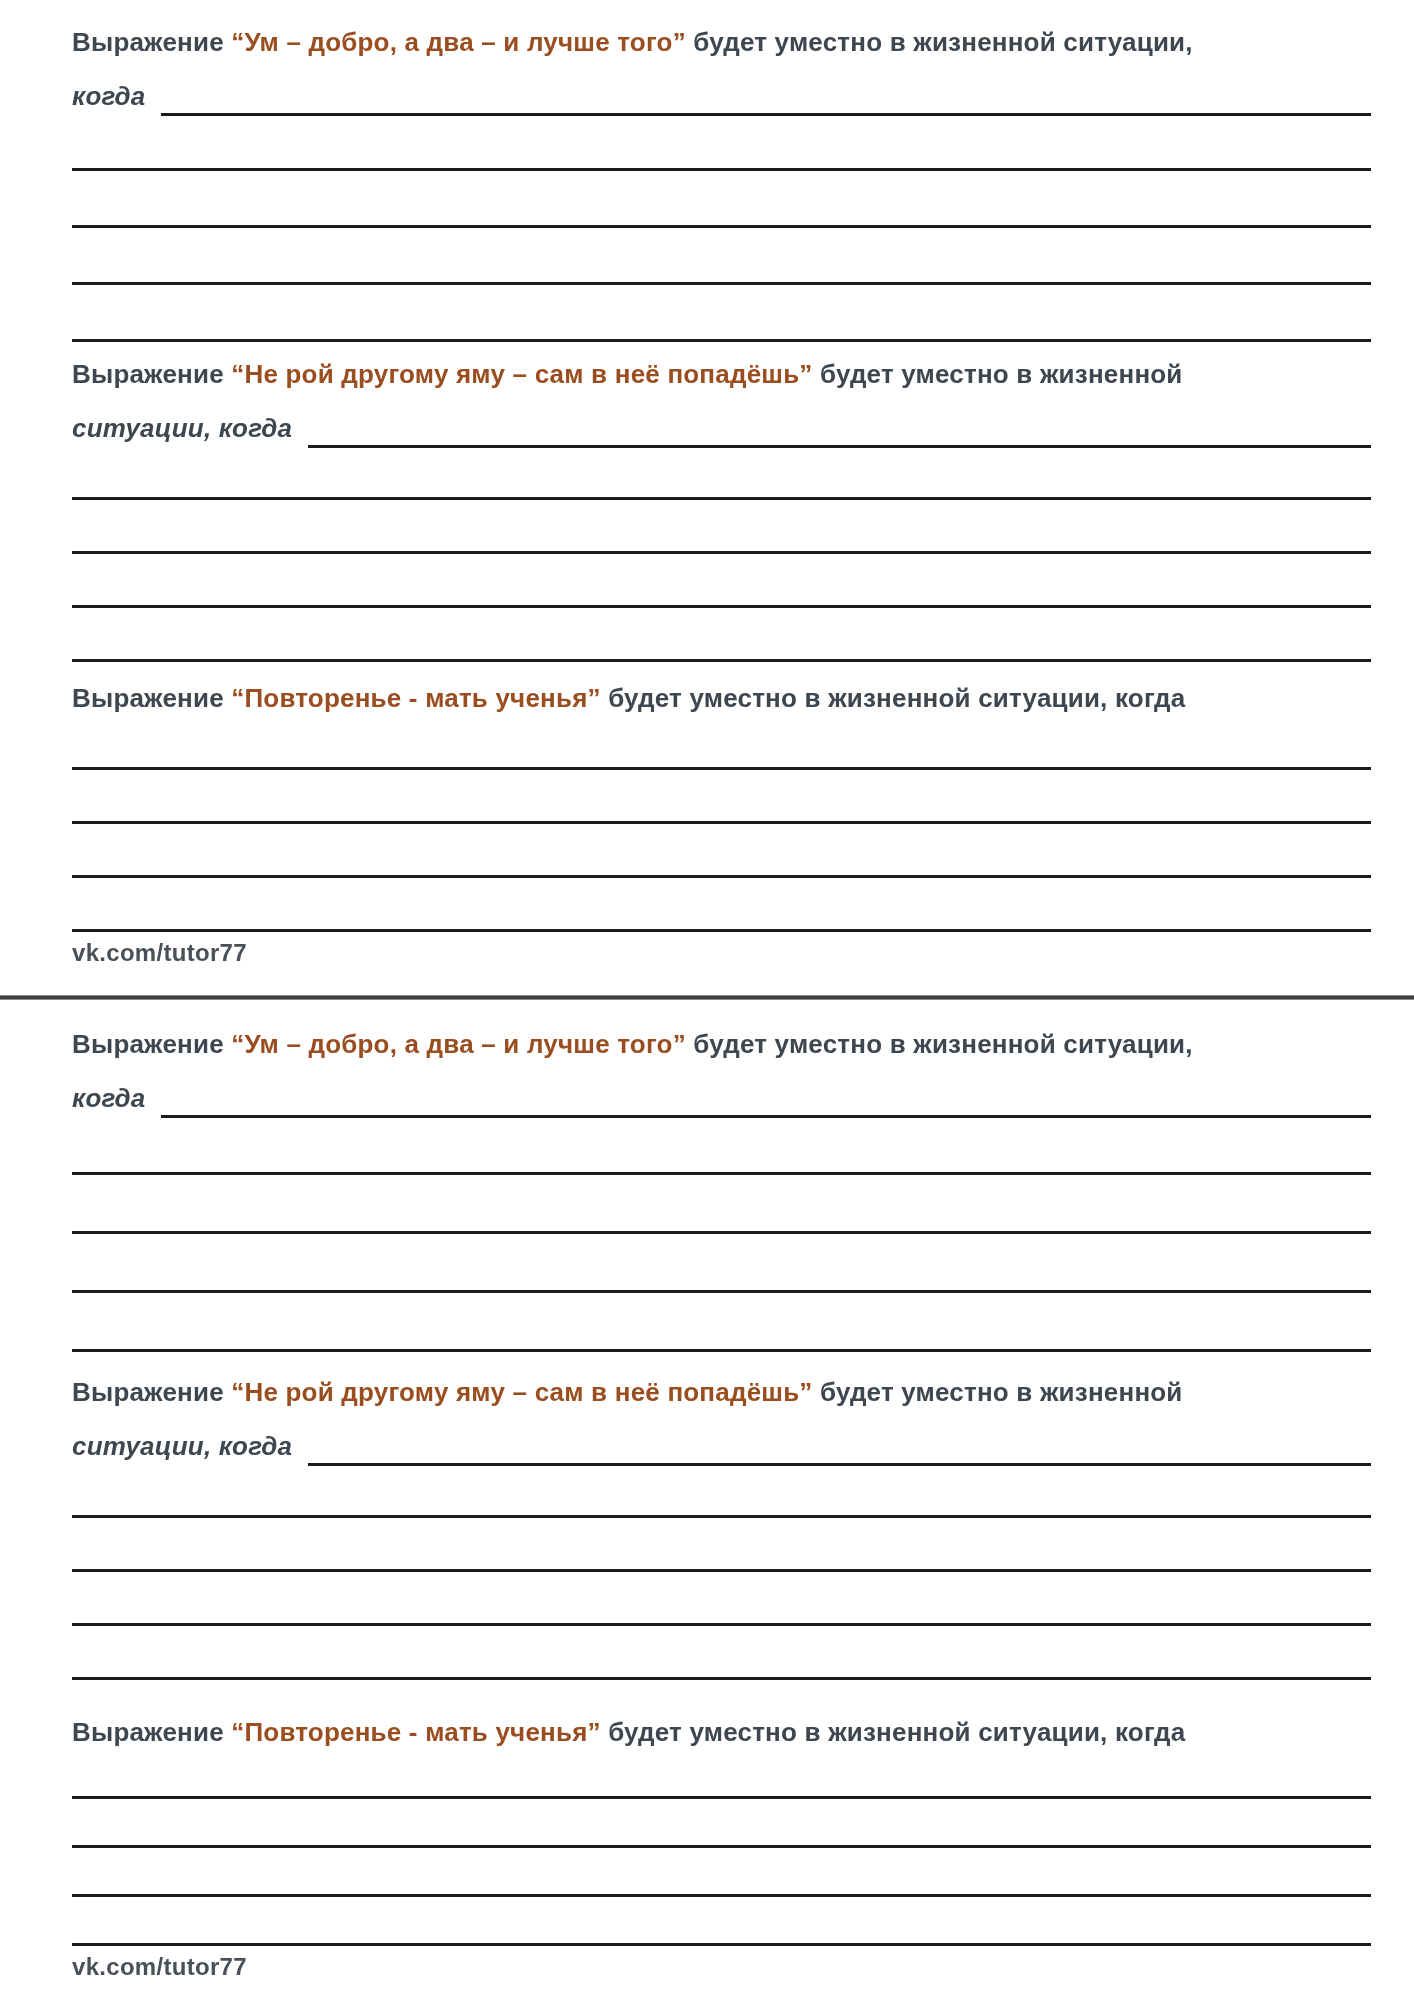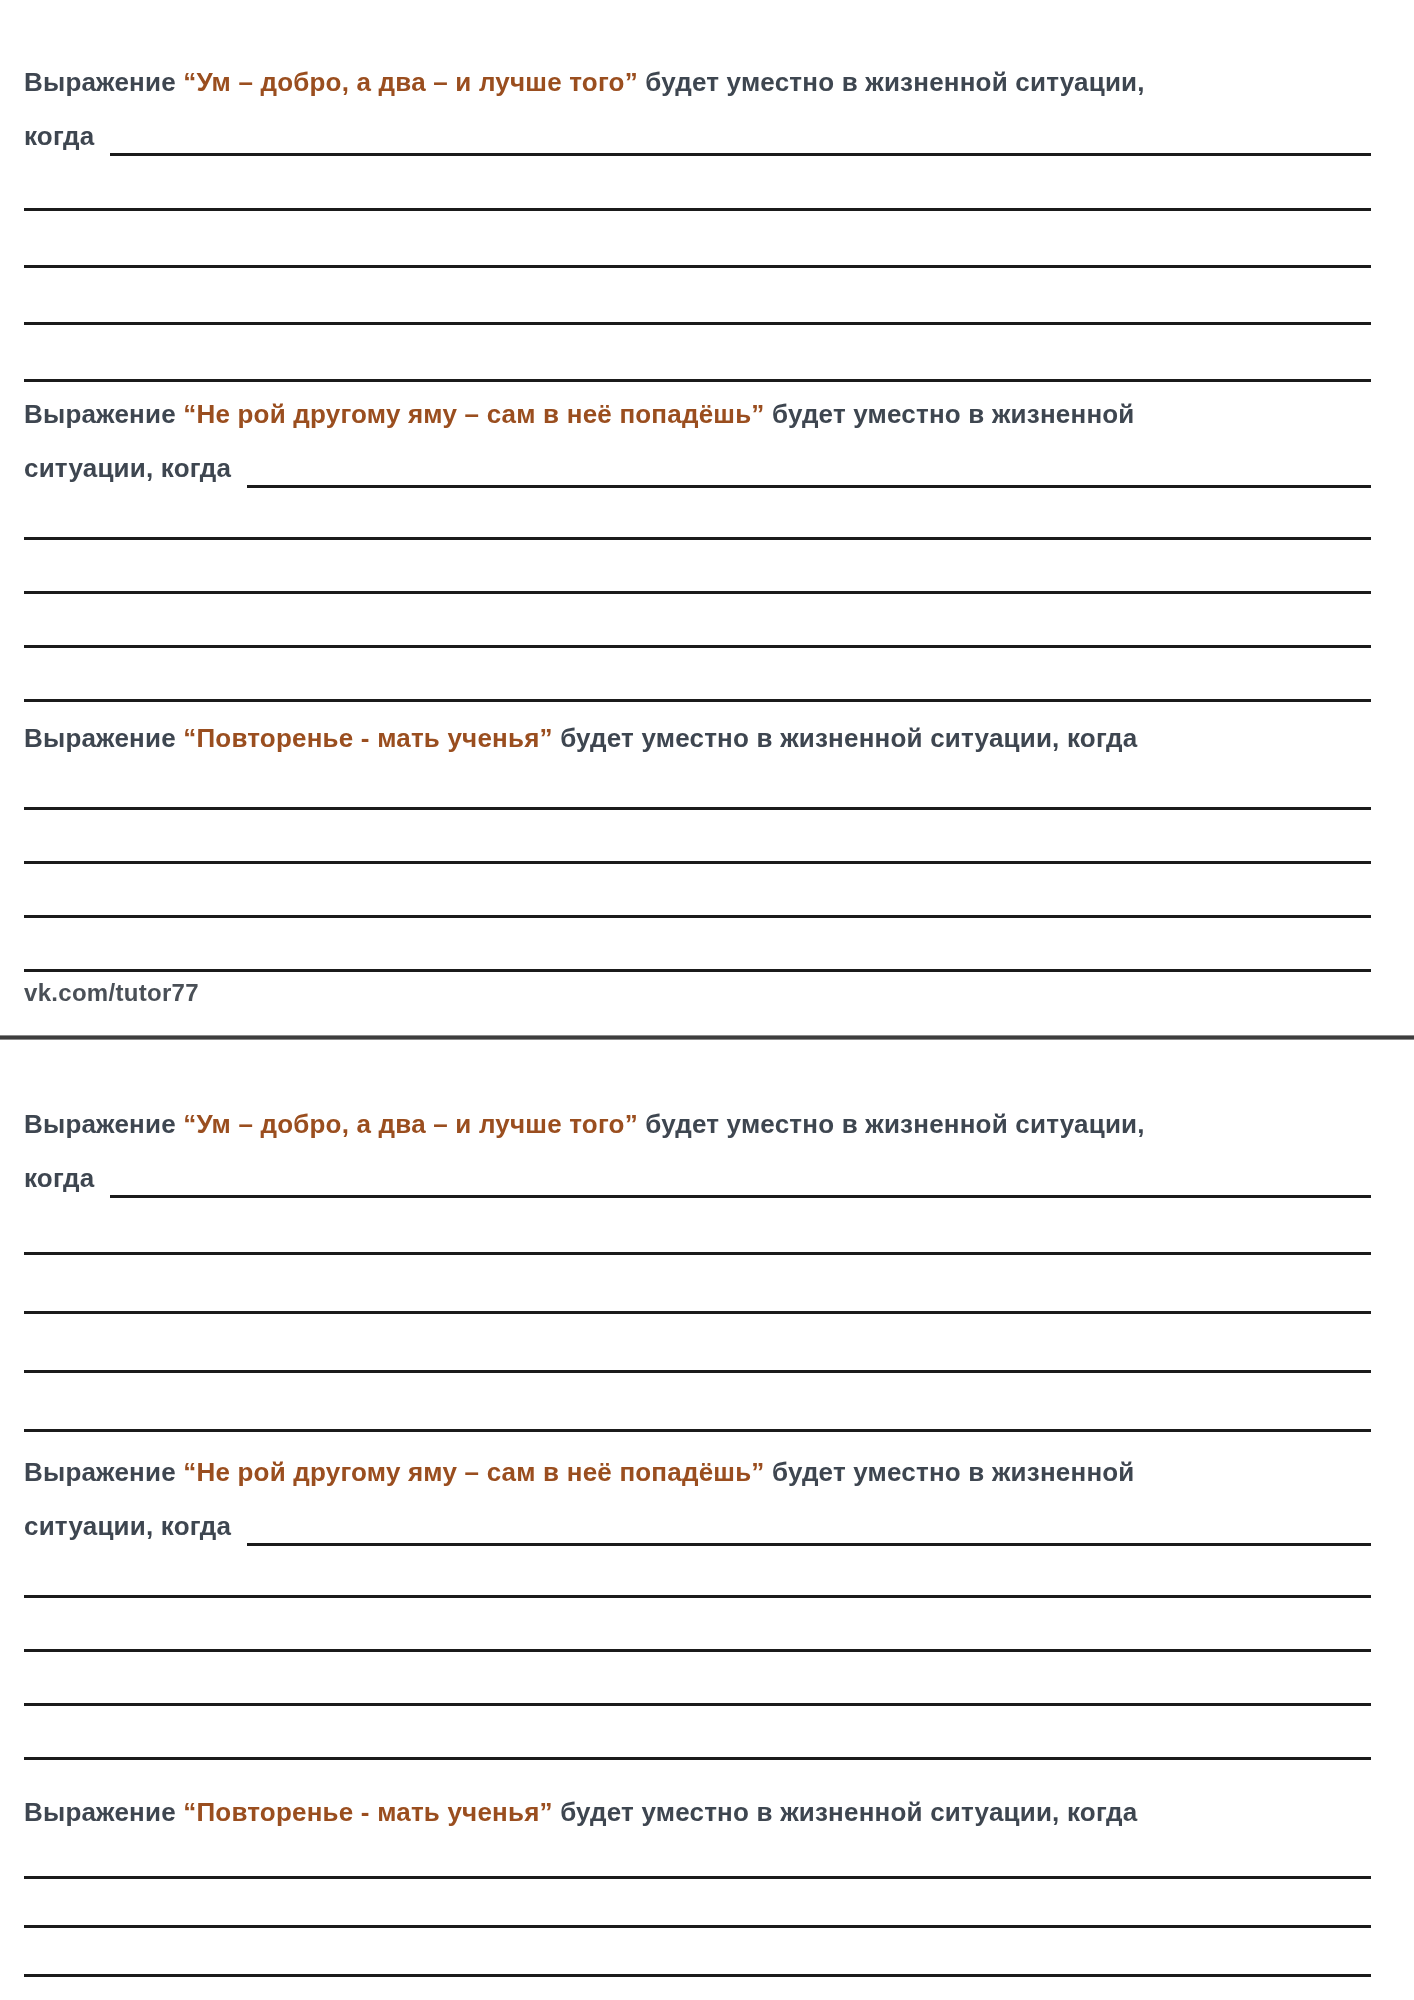--- a/index.html
+++ b/index.html
@@ -12,23 +12,22 @@
   * { box-sizing: border-box; }
   html, body { margin: 0; padding: 0; }
   body {
     width: 1414px;
     height: 2000px;
     background: #ffffff;
     overflow: hidden;
     font-family: "Liberation Sans", sans-serif;
   }
   .page {
-    padding-left: 24px;
+    padding-left: 72px;
     padding-right: 43px;
-    margin-top: 40px;
   }
   #page1 { height: 995px; padding-top: 24px; }
   #page2 { height: 1000px; padding-top: 26px; }
   .separator {
     height: 5px;
     width: 1414px;
     background: var(--separator);
     border-top: 1px solid #8a8a8a;
     border-bottom: 1px solid #8a8a8a;
   }
@@ -43,20 +42,21 @@
   .prompt-line2 {
     display: flex;
     align-items: flex-end;
     margin-top: 18px;
     font-weight: bold;
     font-size: 26px;
     line-height: 36px;
     color: var(--text);
     letter-spacing: 0.2px;
     white-space: nowrap;
+    font-style: italic;
   }
   .proverb { color: var(--proverb); }
   .blank {
     flex: 1 1 auto;
     margin-left: 16px;
     margin-bottom: -2px;
     border-bottom: 3px solid var(--line);
     height: 10px;
   }
   .rline { border-bottom: 3px solid var(--line); }

